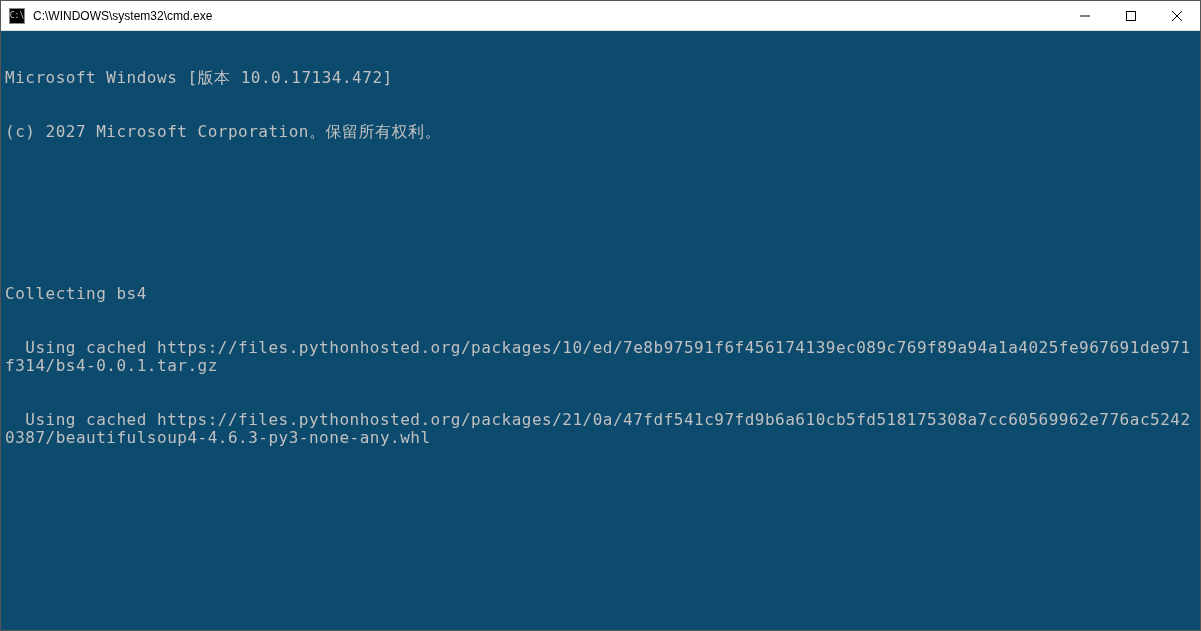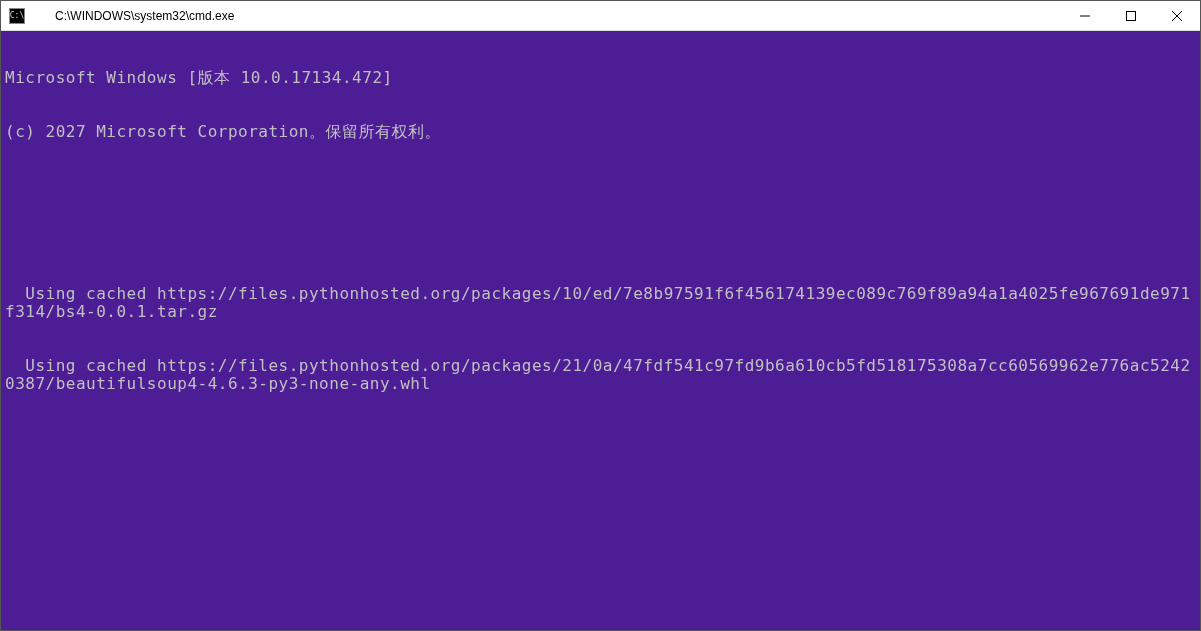--- a/index.html
+++ b/index.html
@@ -42,42 +42,41 @@
     .titlebar-icon-text {
       color: #ccc;
       font-size: 8px;
       font-family: monospace;
     }
     .titlebar-title {
       flex: 1;
       font-size: 12px;
       font-family: "Segoe UI", Tahoma, sans-serif;
       color: #000;
-      margin-left: 22px;
     }
     .titlebar-buttons {
       display: flex;
       height: 100%;
     }
     .titlebar-btn {
       width: 46px;
       height: 100%;
       display: flex;
       align-items: center;
       justify-content: center;
       cursor: pointer;
       font-family: "Segoe UI", sans-serif;
     }
     .titlebar-btn svg {
       width: 10px;
       height: 10px;
     }
     .terminal {
       flex: 1;
-      background: #4c1d95;
+      background: #0c4a6e;
       color: #c0c0c0;
       font-family: 'NSimSun', 'SimSun', Consolas, monospace;
       font-size: 16px;
       line-height: 18px;
       padding: 2px 4px;
       overflow: hidden;
       white-space: pre-wrap;
       word-break: break-all;
       letter-spacing: 0.5px;
     }
@@ -114,20 +113,21 @@
             <line x1="10" y1="0" x2="0" y2="10" stroke="#000" stroke-width="1"></line>
           </svg>
       </div>
     </div>
   </div>
   <div class="terminal">
     <div class="line">Microsoft Windows [版本 10.0.17134.472]</div>
     <div class="line">(c) 2027 Microsoft Corporation。保留所有权利。</div>
     <div class="line">&nbsp;</div>
     <div class="line">&nbsp;</div>
+    <div class="line">Collecting bs4</div>
     <div class="line">  Using cached https://files.pythonhosted.org/packages/10/ed/7e8b97591f6f456174139ec089c769f89a94a1a4025fe967691de971f314/bs4-0.0.1.tar.gz</div>
     <div class="line">  Using cached https://files.pythonhosted.org/packages/21/0a/47fdf541c97fd9b6a610cb5fd518175308a7cc60569962e776ac52420387/beautifulsoup4-4.6.3-py3-none-any.whl</div>
     
     
     
     
     
     
   </div>
 </div>

